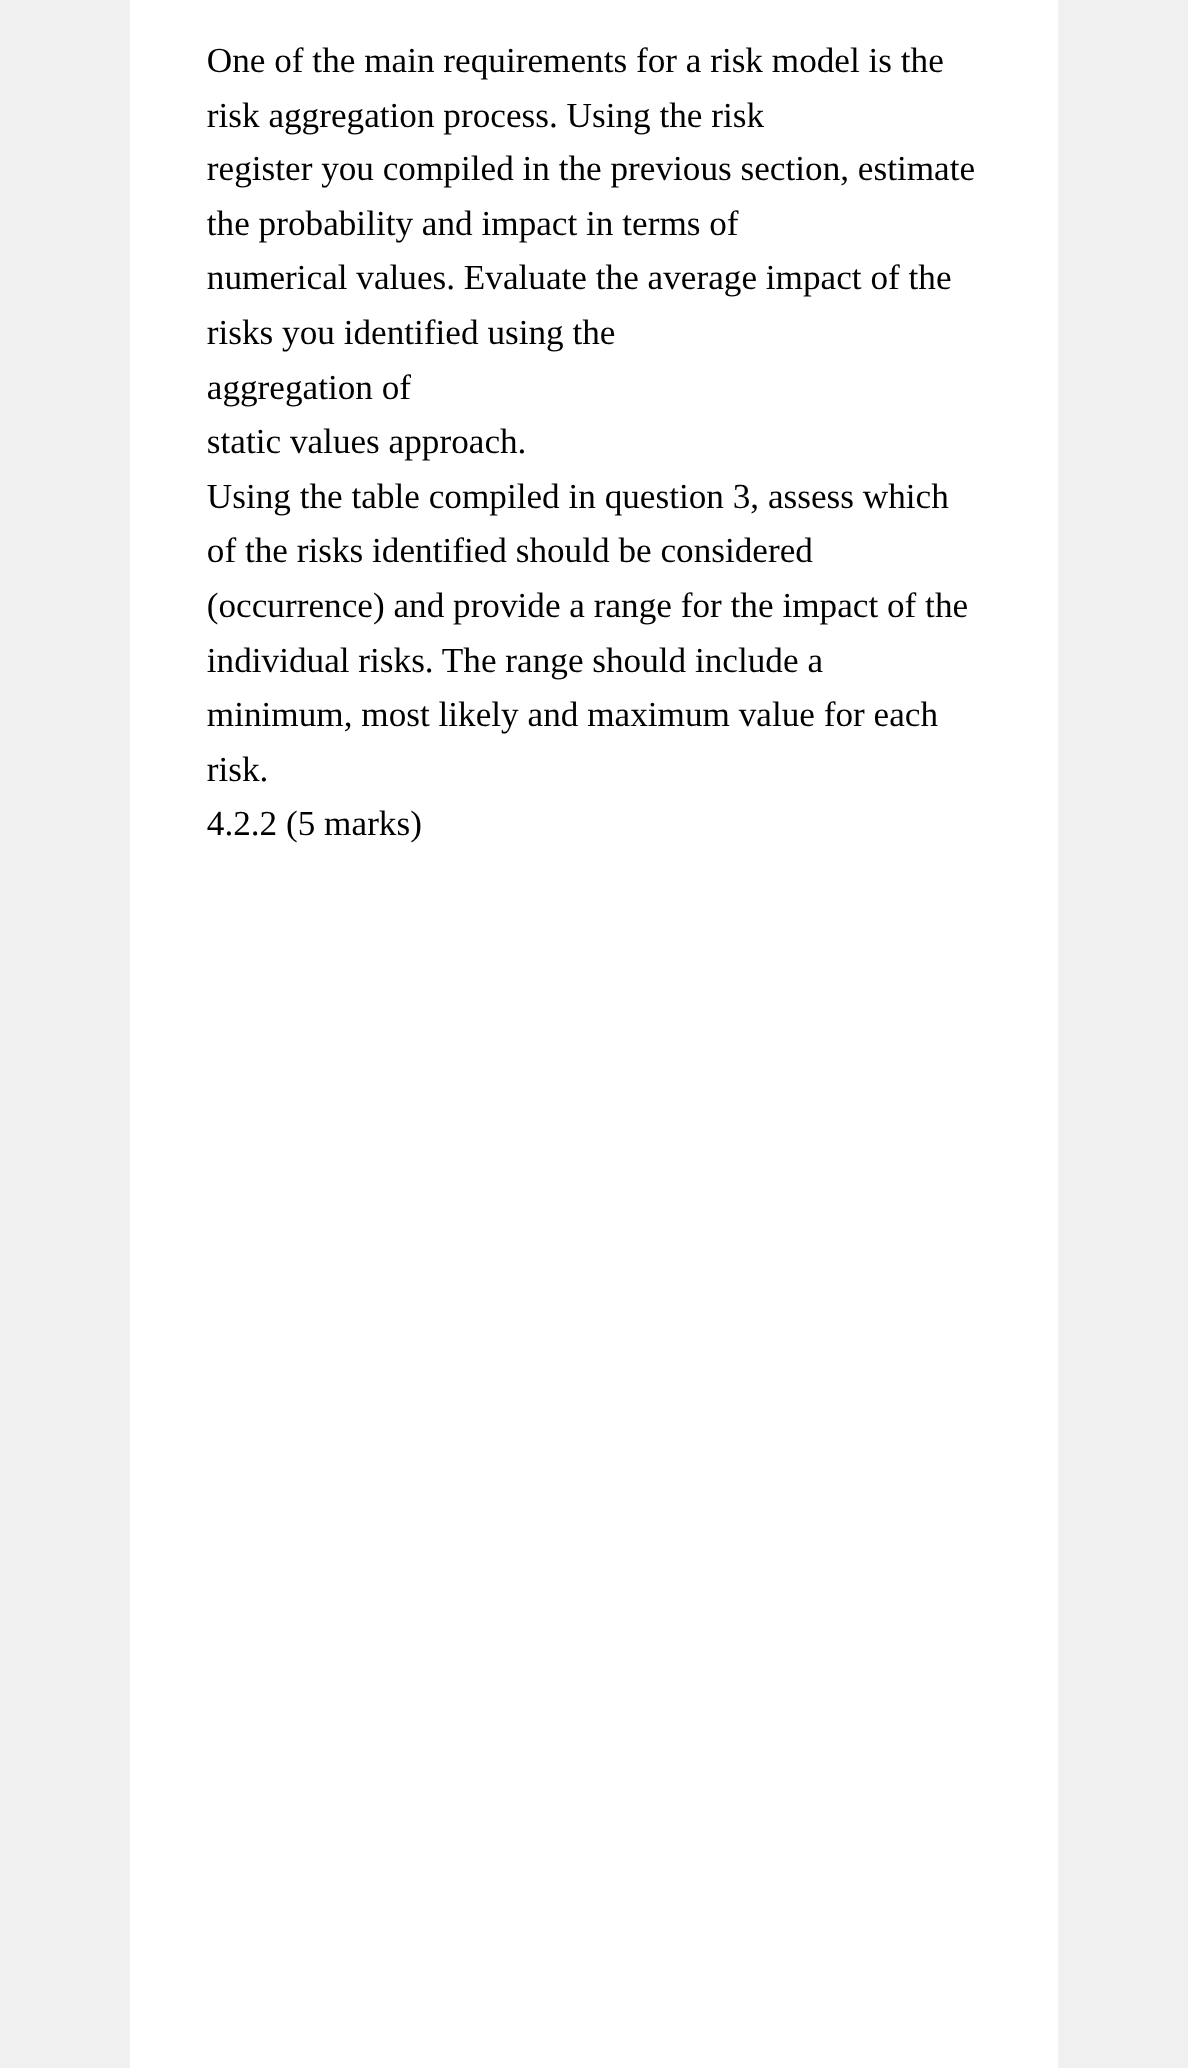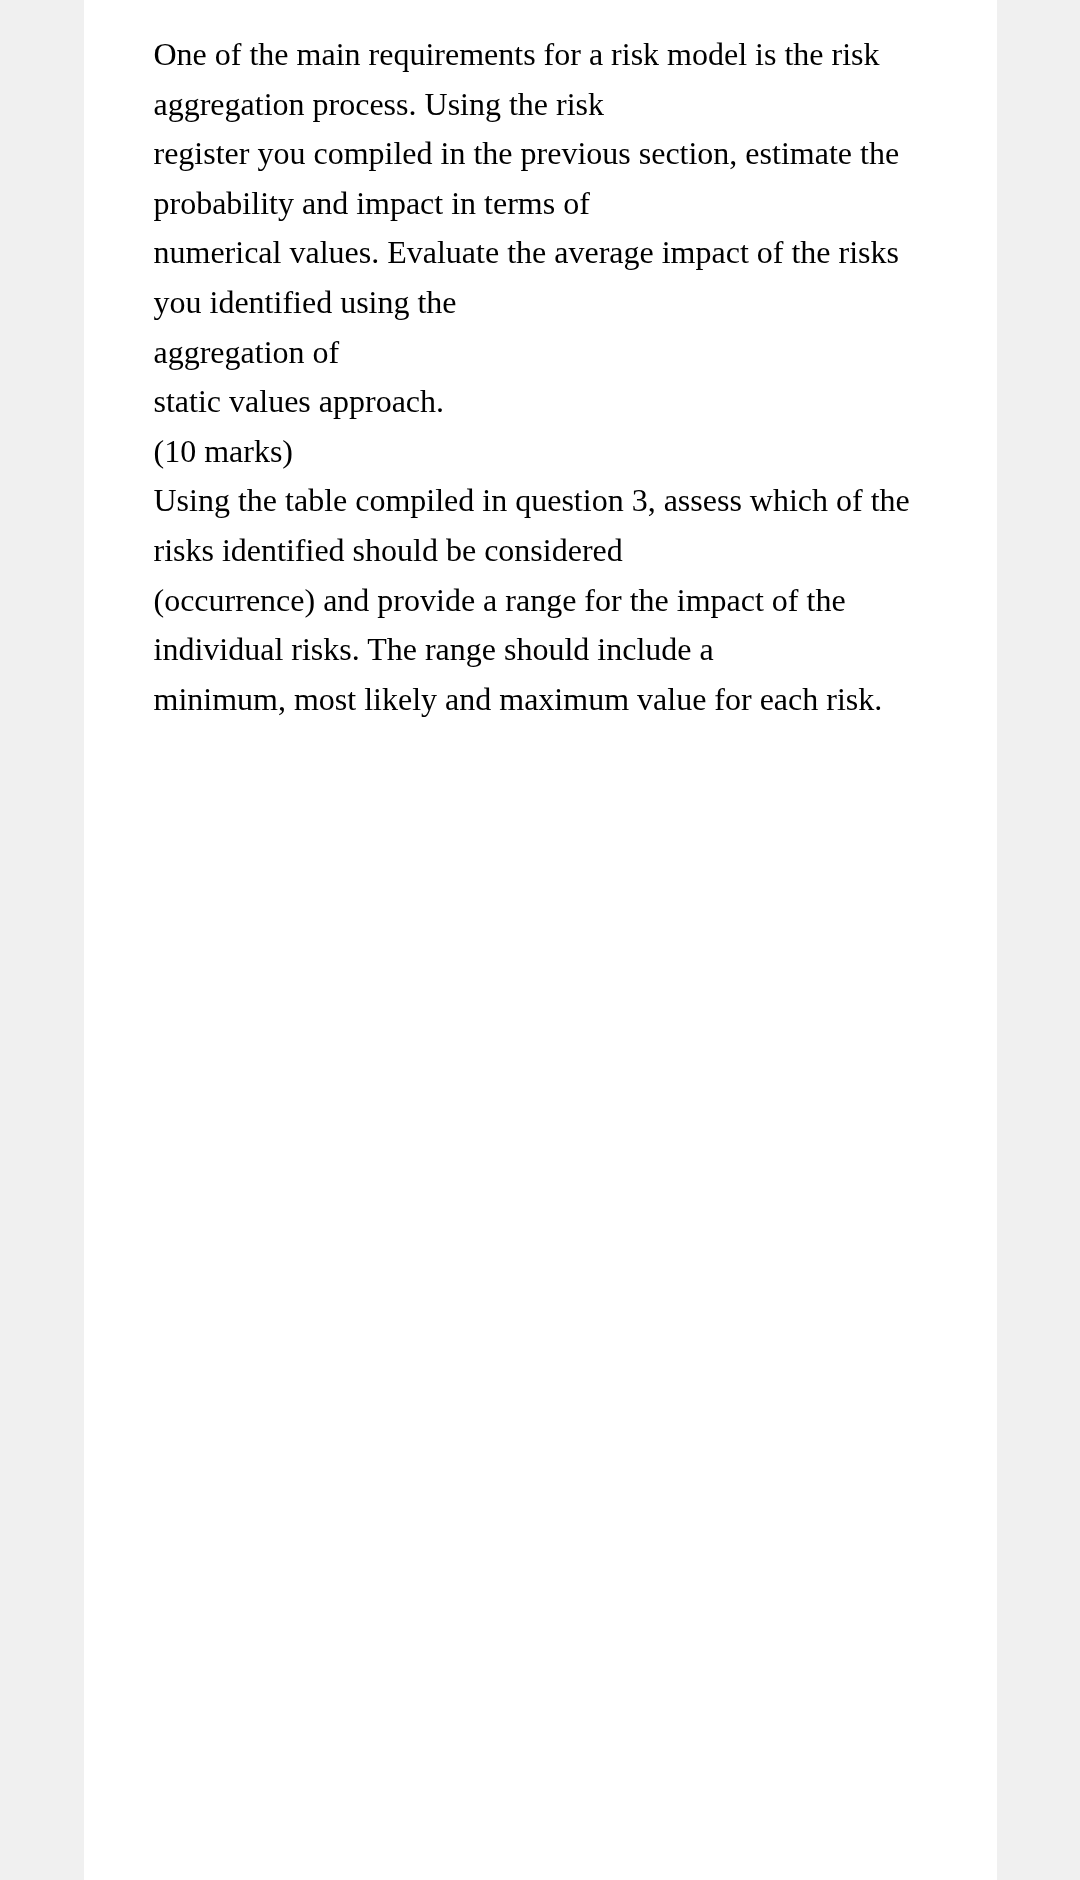--- a/index.html
+++ b/index.html
@@ -11,21 +11,21 @@
     body {
       background-color: #f0f0f0;
       font-family: Georgia, 'Times New Roman', serif;
       display: flex;
       justify-content: center;
       align-items: flex-start;
       min-height: 100vh;
     }
 
     .page-container {
-      width: 913px;
+      width: 844px;
       background-color: #ffffff;
       padding: 30px 70px 60px 70px;
       margin: 0 auto;
       min-height: 1880px;
     }
 
     .content-text {
       font-size: 32px;
       line-height: 1.55;
       color: #000000;
@@ -35,16 +35,16 @@
     .content-text p {
       margin-bottom: 0;
     }
   </style>
 </head>
 <body>
 
 <div class="page-container">
   <div class="content-text">
     <p>One of the main requirements for a risk model is the risk aggregation process. Using the risk<br>register you compiled in the previous section, estimate the probability and impact in terms of<br>numerical values. Evaluate the average impact of the risks you identified using the<br>aggregation of<br>static values approach.</p>
-    <p>(10 marks)</p>
     <p>Using the table compiled in question 3, assess which of the risks identified should be considered<br>(occurrence) and provide a range for the impact of the individual risks. The range should include a<br>minimum, most likely and maximum value for each risk.</p>
+    <p>4.2.2 (5 marks)</p>
   </div>
 </div>
 
 </body></html>

